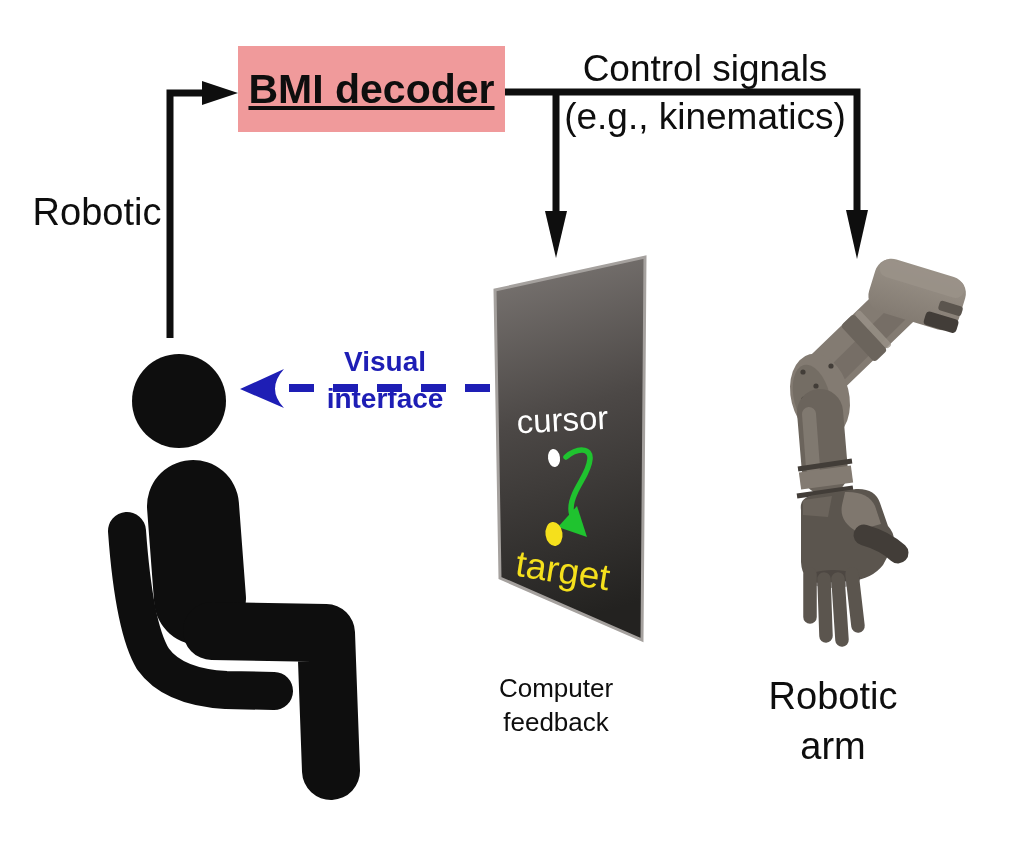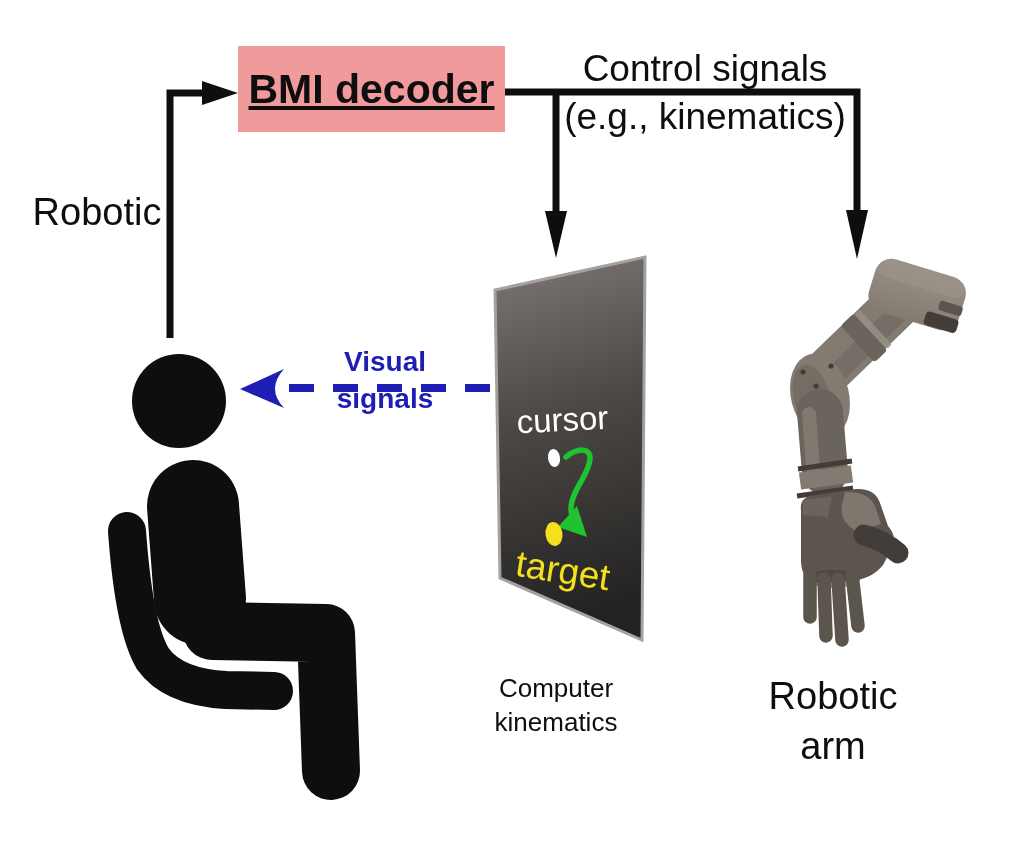--- a/index.html
+++ b/index.html
@@ -141,26 +141,26 @@
     <span class="line2">Robotic</span>
   </div>
 
   <div class="label lbl-control">
     <span class="line2">Control signals</span>
     <span class="line2">(e.g., kinematics)</span>
   </div>
 
   <div class="label lbl-feedback">
     <span class="line2">Visual</span>
-    <span class="line2">signals</span>
+    <span class="line2">interface</span>
   </div>
 
   <div class="label lbl-computer">
     <span class="line2">Computer</span>
-    <span class="line2">kinematics</span>
+    <span class="line2">feedback</span>
   </div>
 
   <div class="label lbl-robot">
     <span class="line2">Robotic</span>
     <span class="line2">arm</span>
   </div>
 
 </div>
 
 </body></html>

